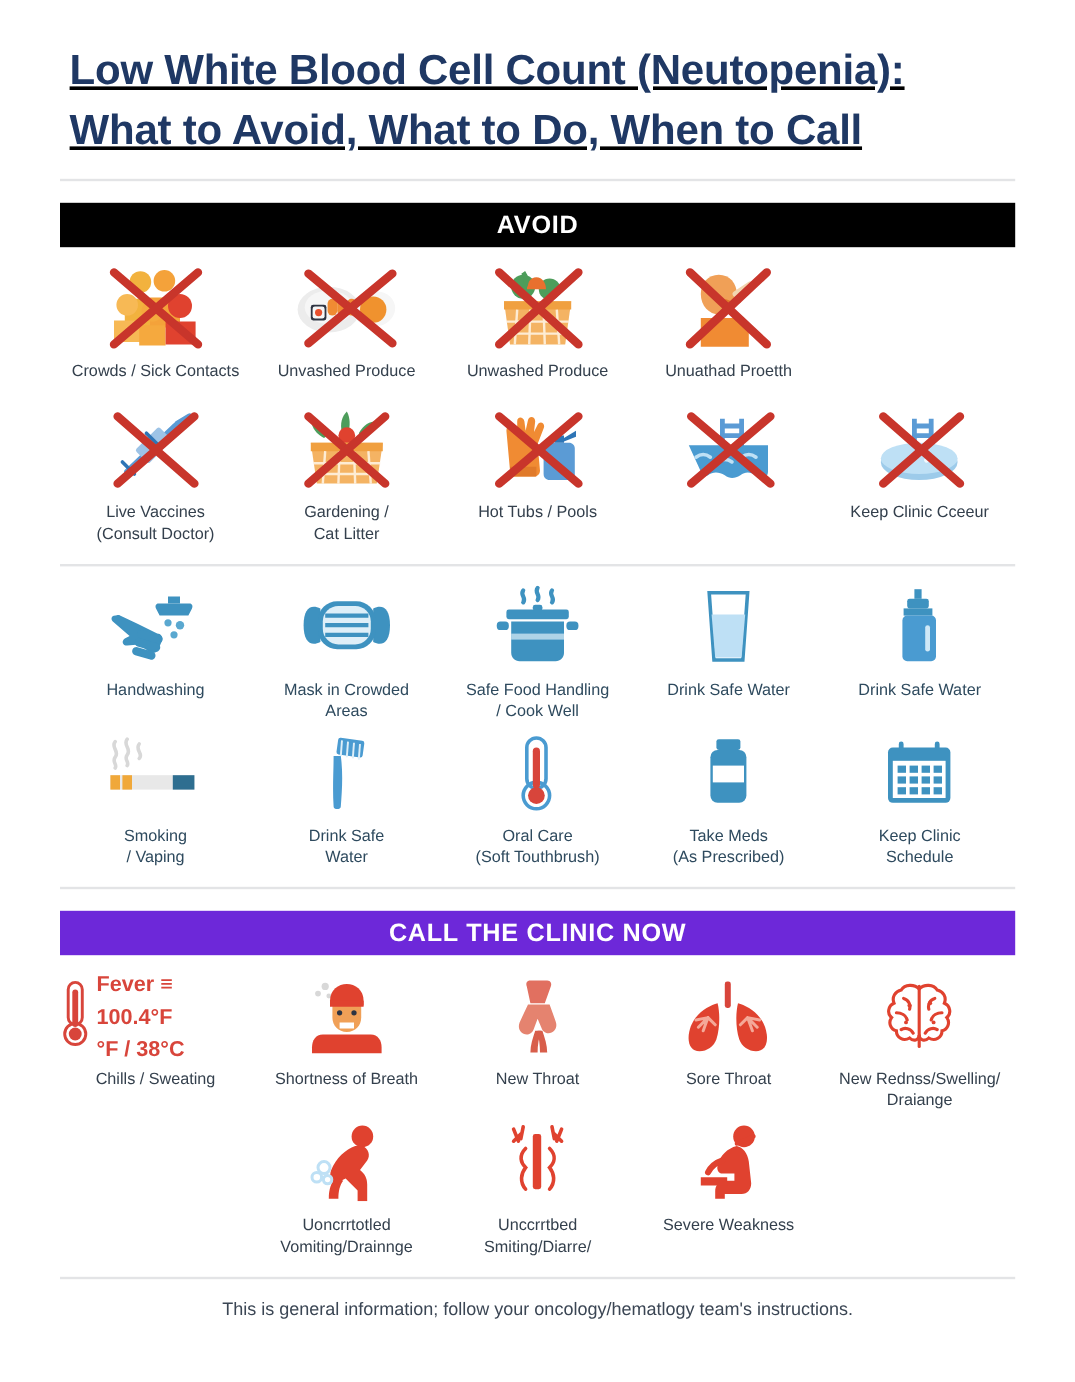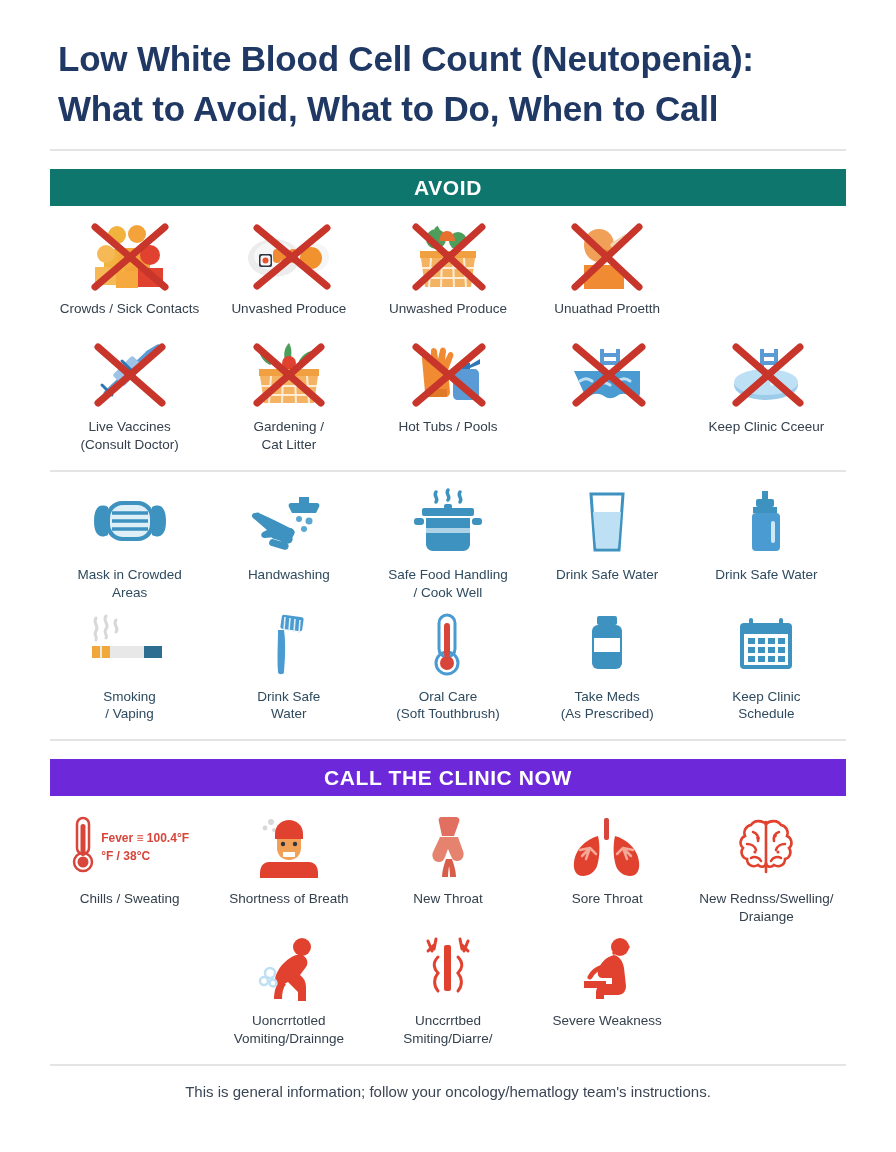--- a/index.html
+++ b/index.html
@@ -17,20 +17,21 @@
   .page {
     width: 896px;
     height: 1152px;
     padding: 0;
     position: relative;
   }
 
   
   .title-wrap {
     padding: 34px 58px 0 58px;
+    text-decoration: underline;
   }
   .title {
     color: #1F3864;
     font-size: 35px;
     font-weight: bold;
     line-height: 1.42;
     letter-spacing: -0.2px;
   }
   .title-rule {
     margin: 16px 50px 0 50px;
@@ -44,21 +45,21 @@
     margin-top: 18px;
     height: 37px;
     display: flex;
     align-items: center;
     justify-content: center;
     color: #ffffff;
     font-size: 21px;
     font-weight: bold;
     letter-spacing: 0.6px;
   }
-  .bar-avoid { background: #0f766e; }
+  .bar-avoid { background: #000000; }
   .bar-do    { background: #3E92C0; }
   .bar-call  { background: #6d28d9; }
 
   .section-rule {
     margin: 16px 0 0 0;
     height: 2px;
     background: #e3e4e6;
   }
 
   
@@ -91,21 +92,21 @@
     color: #34404d;
     max-width: 156px;
   }
   .label.blue { color: #2e4a5e; }
   .empty { visibility: hidden; }
 
   
   .fever-row { display: flex; align-items: center; gap: 5px; }
   .fever-text {
     color: #D8453B;
-    font-size: 12px;
+    font-size: 18px;
     font-weight: bold;
     line-height: 1.5;
     text-align: left;
   }
 
   
   .footer {
     margin: 0 50px;
     padding-top: 17px;
     text-align: center;
@@ -346,55 +347,55 @@
 
     <div class="section-rule"></div>
   </div>
 
   <div class="section">
 
     <div class="grid">
 
       <div class="cell">
         <div class="icon-box">
-          <svg width="84" height="60" viewBox="0 0 84 60">
-            <path d="M20 14c-8-4-14 0-14 14s6 18 14 14z" fill="#3E92C0"></path>
-            <path d="M64 14c8-4 14 0 14 14s-6 18-14 14z" fill="#3E92C0"></path>
-            <rect x="18" y="8" width="48" height="40" rx="16" fill="#3E92C0"></rect>
-            <rect x="22" y="12" width="40" height="32" rx="13" fill="#DEEFF8"></rect>
-            <g stroke="#3E92C0" stroke-width="3.5">
-              <line x1="24" y1="20" x2="60" y2="20"></line>
-              <line x1="24" y1="28" x2="60" y2="28"></line>
-              <line x1="24" y1="36" x2="60" y2="36"></line>
-            </g>
-          </svg>
-        </div>
-        <div class="label blue">
-          <span>Mask in Crowded</span><br>
-          <span>Areas</span>
-        </div>
-      </div>
-
-      <div class="cell">
-        <div class="icon-box">
           <svg width="80" height="64" viewBox="0 0 80 64">
             <path d="M50 6h10v6h-10z" fill="#3E92C0"></path>
             <path d="M42 12h26c2 0 3 2 2 4l-3 6H43l-3-6c-1-2 0-4 2-4z" fill="#3E92C0"></path>
             <circle cx="50" cy="28" r="3" fill="#5AA8D0"></circle>
             <circle cx="60" cy="30" r="3.5" fill="#5AA8D0"></circle>
             <circle cx="55" cy="38" r="3" fill="#5AA8D0"></circle>
             <path d="M6 22c-3 0-4 3-2 5l14 12-4 2c-3 2-2 6 2 6l10-1 8 6c3 2 7 1 8-2l3-7c1-3-1-6-4-6l-16-8-15-7c-1-1-3 0-4 0z" fill="#3E92C0"></path>
             <g fill="#3E92C0">
               <rect x="24" y="36" width="22" height="7" rx="3.5" transform="rotate(16 35 39)"></rect>
               <rect x="22" y="43" width="22" height="7" rx="3.5" transform="rotate(16 33 46)"></rect>
               <rect x="20" y="50" width="20" height="7" rx="3.5" transform="rotate(16 30 53)"></rect>
             </g>
           </svg>
         </div>
         <div class="label blue">Handwashing</div>
+      </div>
+
+      <div class="cell">
+        <div class="icon-box">
+          <svg width="84" height="60" viewBox="0 0 84 60">
+            <path d="M20 14c-8-4-14 0-14 14s6 18 14 14z" fill="#3E92C0"></path>
+            <path d="M64 14c8-4 14 0 14 14s-6 18-14 14z" fill="#3E92C0"></path>
+            <rect x="18" y="8" width="48" height="40" rx="16" fill="#3E92C0"></rect>
+            <rect x="22" y="12" width="40" height="32" rx="13" fill="#DEEFF8"></rect>
+            <g stroke="#3E92C0" stroke-width="3.5">
+              <line x1="24" y1="20" x2="60" y2="20"></line>
+              <line x1="24" y1="28" x2="60" y2="28"></line>
+              <line x1="24" y1="36" x2="60" y2="36"></line>
+            </g>
+          </svg>
+        </div>
+        <div class="label blue">
+          <span>Mask in Crowded</span><br>
+          <span>Areas</span>
+        </div>
       </div>
 
       <div class="cell">
         <div class="icon-box">
           <svg width="80" height="70" viewBox="0 0 80 70">
             <g stroke="#3E92C0" stroke-width="3.5" fill="none" stroke-linecap="round">
               <path d="M28 4c-3 4 3 6 0 10"></path>
               <path d="M40 2c-3 4 3 6 0 10"></path>
               <path d="M52 4c-3 4 3 6 0 10"></path>
             </g>

